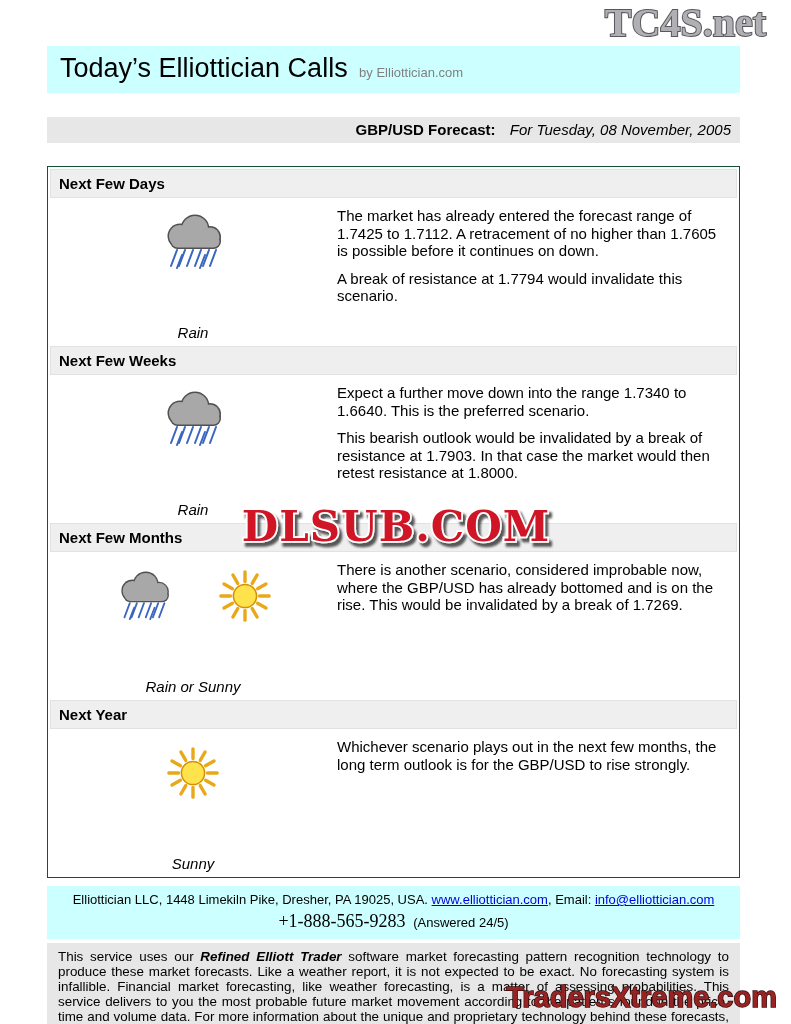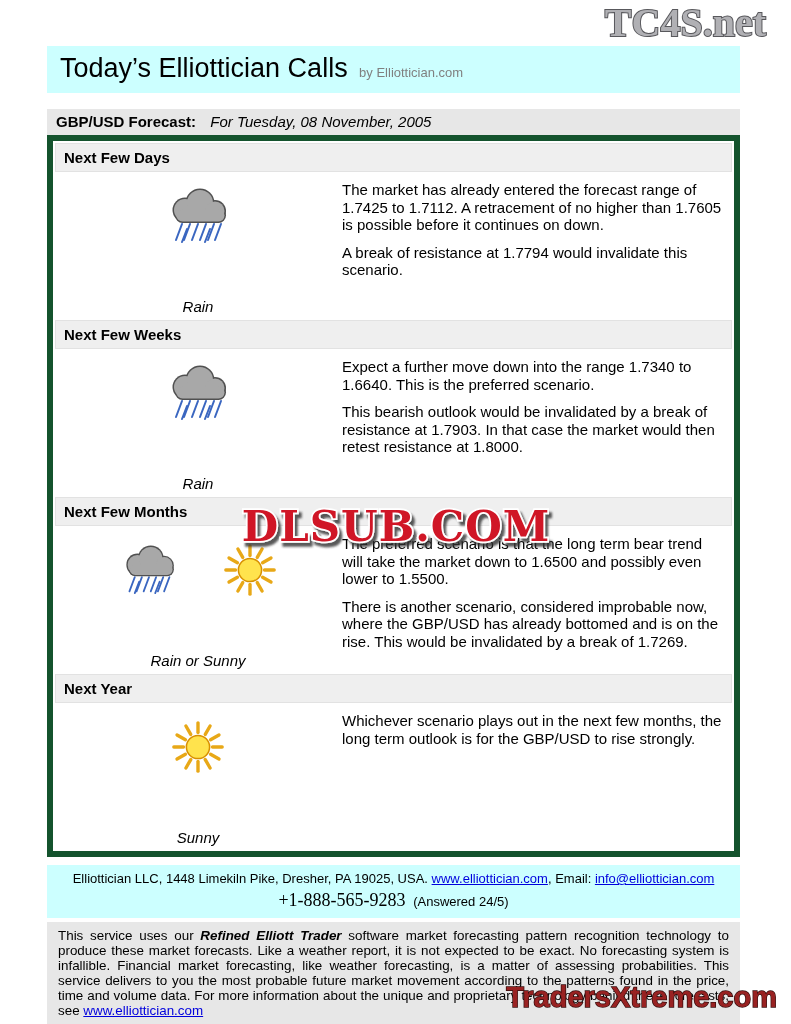--- a/index.html
+++ b/index.html
@@ -17,26 +17,26 @@
 
   
   .logo-tc4s { position: absolute; top: 0; right: 20px; }
 
   
   .title-bar { background: #ccffff; padding: 7px 0 9px 13px; }
   .page-title { font-size: 27px; color: #000; }
   .page-subtitle { font-size: 13px; color: #808080; margin-left: 7px; }
 
   
-  .forecast-bar { margin-top: 16px; background: #e7e7e7; padding: 4px 9px 5px; font-size: 15px; }
+  .forecast-bar { margin-top: 24px; background: #e7e7e7; padding: 4px 9px 5px; font-size: 15px; text-align: right; }
   .fb-label { font-weight: bold; }
   .fb-date { font-style: italic; margin-left: 10px; }
 
   
-  .forecast-table { border: 6px solid #14532d; padding: 1px; background: #fff; }
+  .forecast-table { margin-top: 23px; border: 1px solid #14532d; padding: 1px; background: #fff; }
   .section-header {
     background: #efefef; border: 1px solid #e2e2e2; margin: 1px;
     padding: 5px 8px; font-size: 15px; font-weight: bold;
   }
   .section-body { display: flex; padding: 8px 6px 4px 0; }
   .body-days   { min-height: 106px; }
   .body-weeks  { min-height: 122px; }
   .body-months { min-height: 146px; }
   .body-year   { min-height: 128px; }
   .icon-cell {
@@ -210,21 +210,20 @@
                   <line x1="30" y1="15" x2="30" y2="5"></line>
                 <line x1="37.5" y1="17" x2="42.5" y2="8.3"></line>
                   <line x1="43" y1="22.5" x2="51.7" y2="17.5"></line>
               </g>
               <circle cx="30" cy="30" r="12" fill="#ffe34d" stroke="#d89000" stroke-width="1.6"></circle>
             </svg>
           </div>
           <div class="caption">Rain or Sunny</div>
         </div>
         <div class="text-cell">
-          <p>The preferred scenario is that the long term bear trend will take the market down to 1.6500 and possibly even lower to 1.5500.</p>
           <p>There is another scenario, considered improbable now, where the GBP/USD has already bottomed and is on the rise. This would be invalidated by a break of 1.7269.</p>
         </div>
       </div>
 
       <div class="section-header">Next Year</div>
       <div class="section-body body-year">
         <div class="icon-cell">
           <div class="icon-row">
             <svg width="58" height="58" viewBox="0 0 60 60">
               <g stroke="#e8a817" stroke-width="3.5" stroke-linecap="round">

